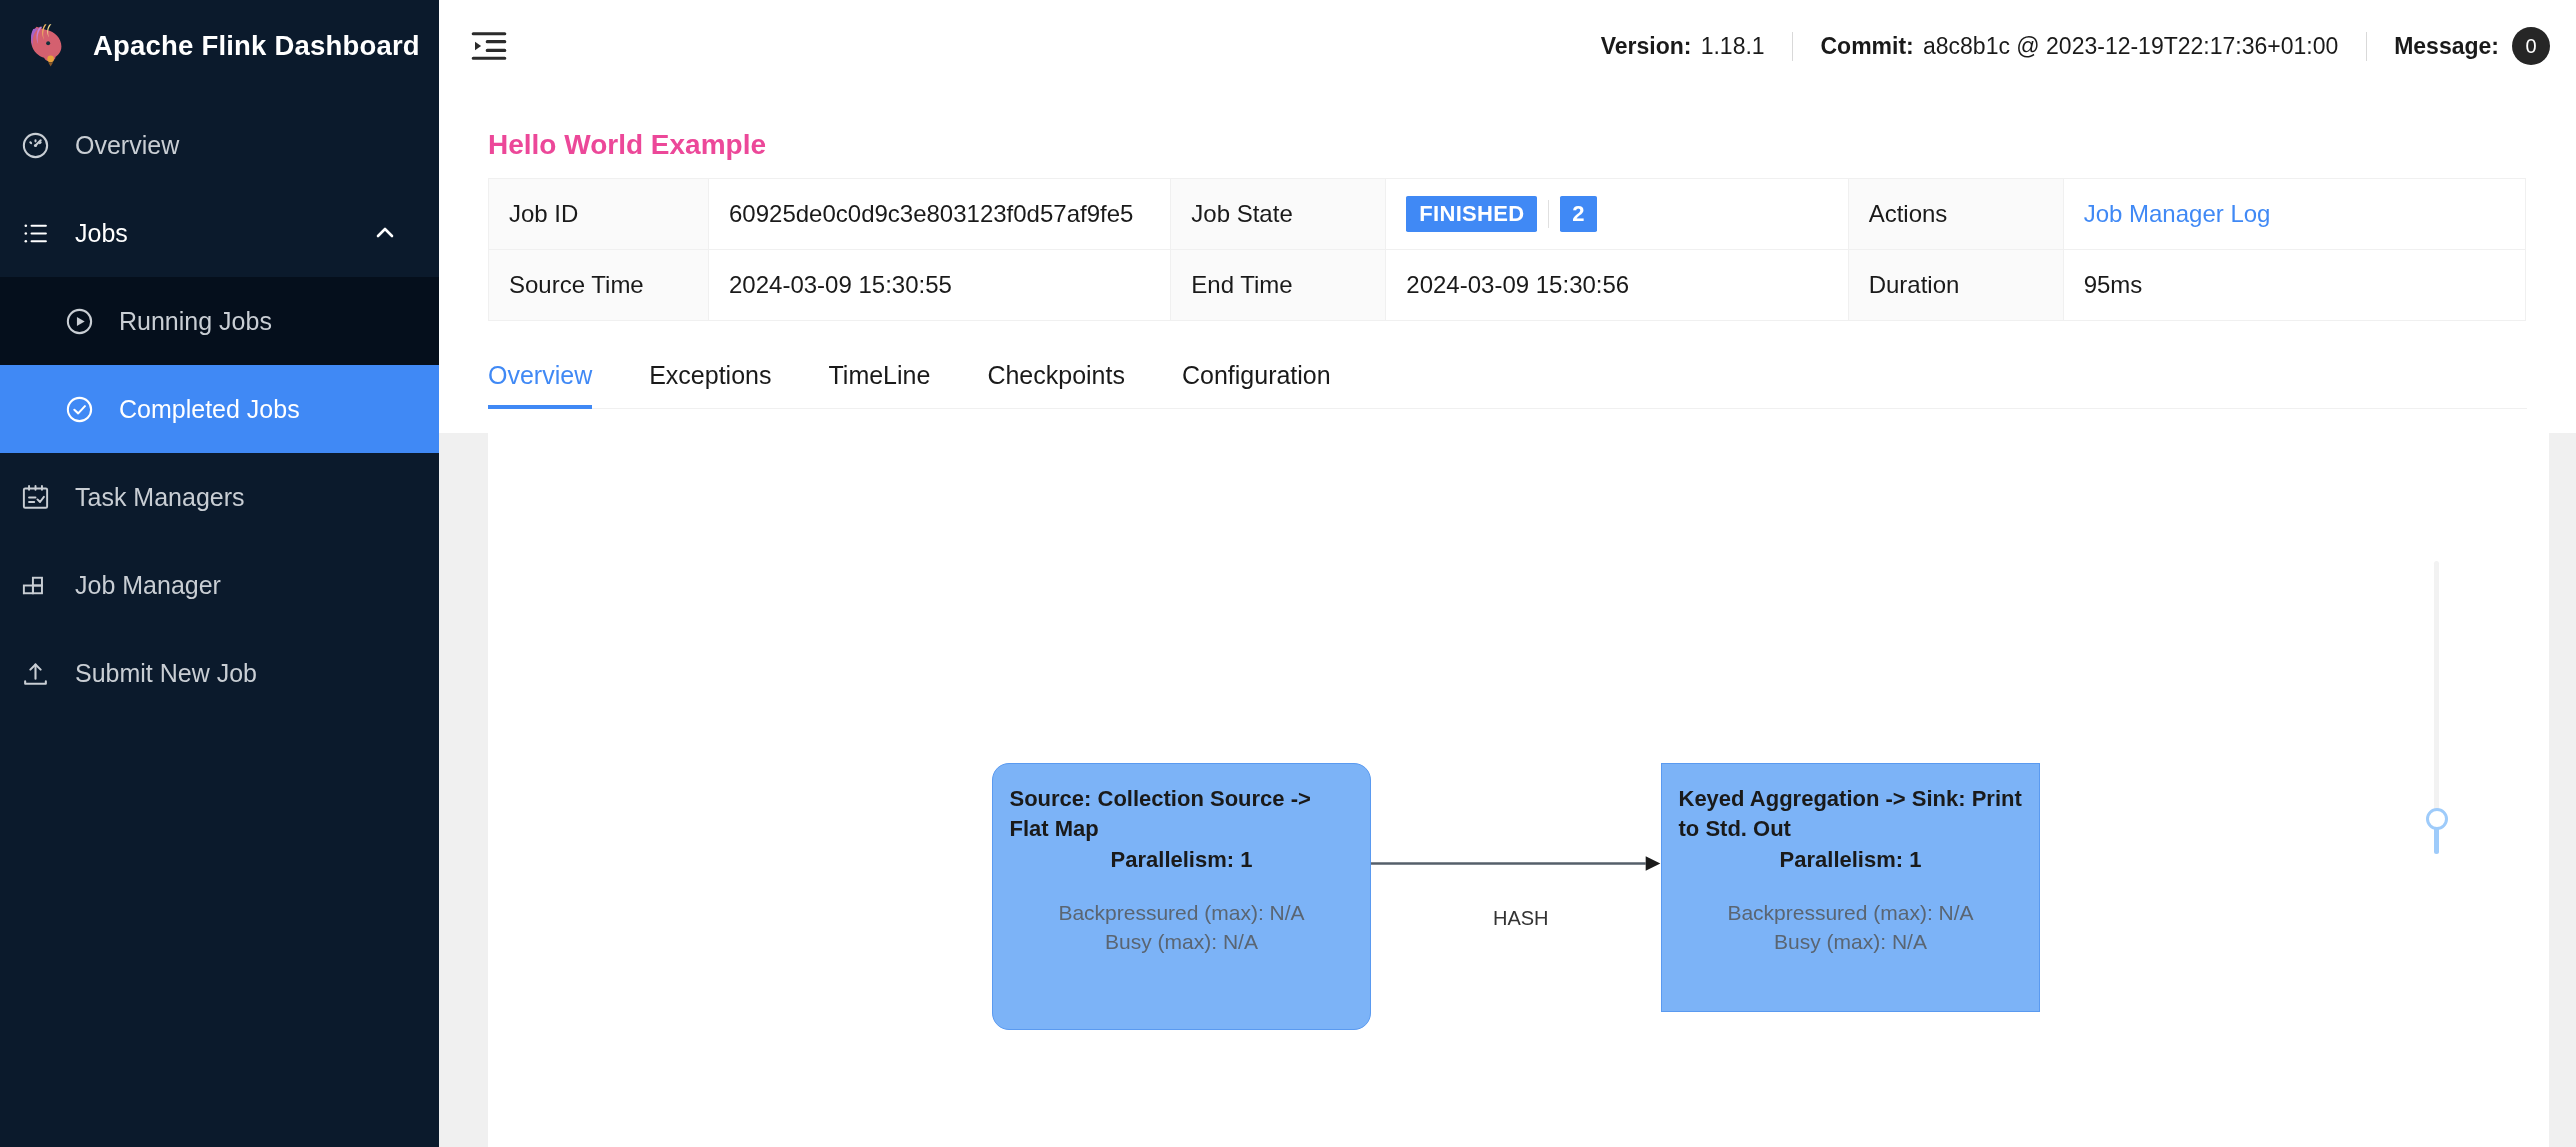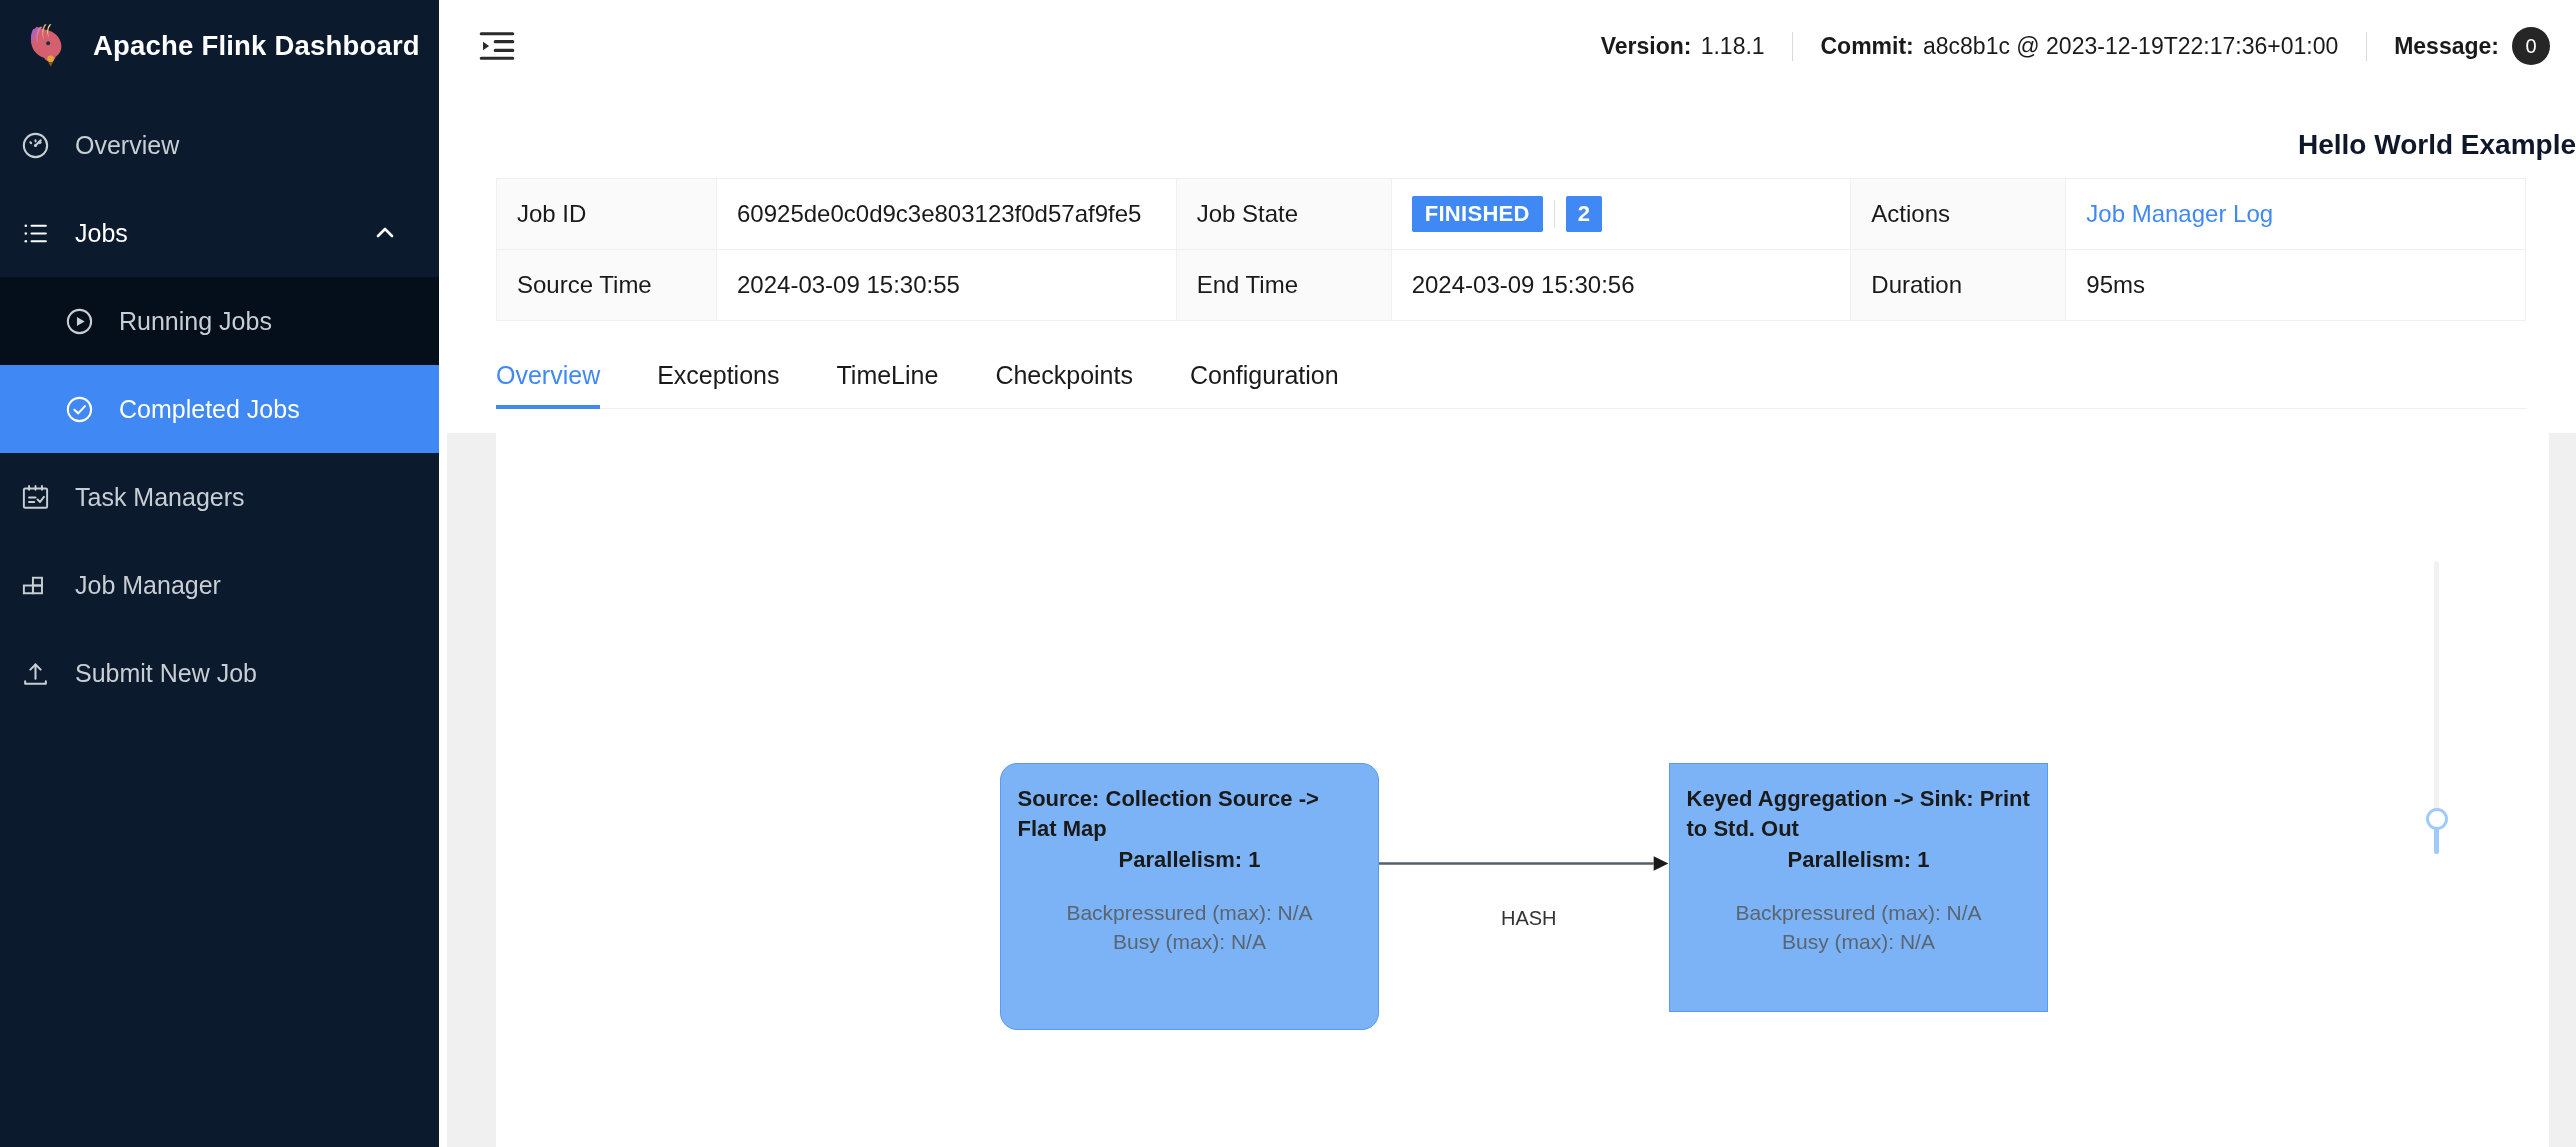--- a/index.html
+++ b/index.html
@@ -2,21 +2,21 @@
 <html style="font-size:14.6px"><head>
 <meta charset="utf-8">
 <style>
   * { box-sizing: border-box; margin: 0; padding: 0; }
   html, body {
     width: 2576px; height: 1148px;
     font-family: "Liberation Sans", sans-serif;
     background: #ffffff;
     overflow: hidden;
   }
-  .app { display: flex; width: 2576px; height: 1148px; gap: 8px; }
+  .app { display: flex; width: 2576px; height: 1148px; }
 
   
   .sidebar {
     width: 439px; flex: 0 0 439px; height: 1148px;
     background: #0b1a2c;
     display: flex; flex-direction: column;
   }
   .brand {
     height: 92px; display: flex; align-items: center;
     padding-left: 20px; gap: 20px;
@@ -63,23 +63,22 @@
   .msg-badge {
     width: 38px; height: 38px; border-radius: 50%;
     background: #262626; color: #ffffff;
     display: flex; align-items: center; justify-content: center;
     font-size: 20px; margin-left: 13px;
   }
 
   .content { flex: 1; background: #ffffff; overflow: hidden;
              display: flex; flex-direction: column; }
   .page-title {
-    font-size: 28px; font-weight: bold; color: #0f172a;
+    font-size: 28px; font-weight: bold; color: #ec4899;
     padding: 37px 0 17px 49px;
-    text-align: right;
   }
 
   
   .info-table {
     margin: 0 49px; border: 0.9px solid #f0f0f0;
     border-collapse: collapse; width: calc(100% - 99px);
     table-layout: fixed;
   }
   .info-table td {
     border: 0.9px solid #f0f0f0; height: 71px;

